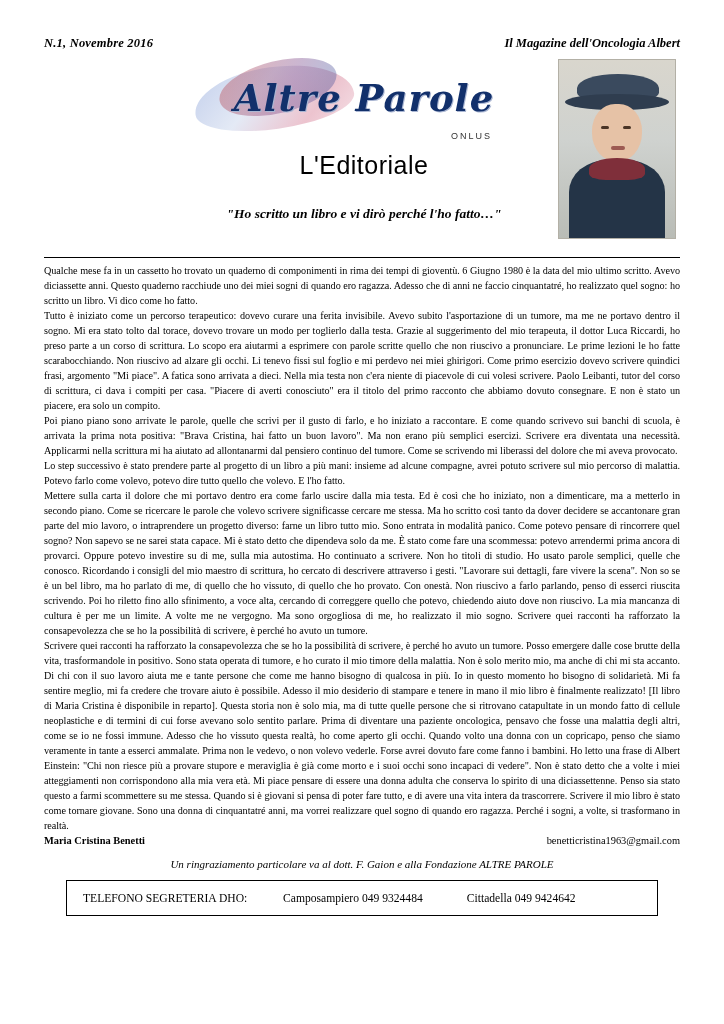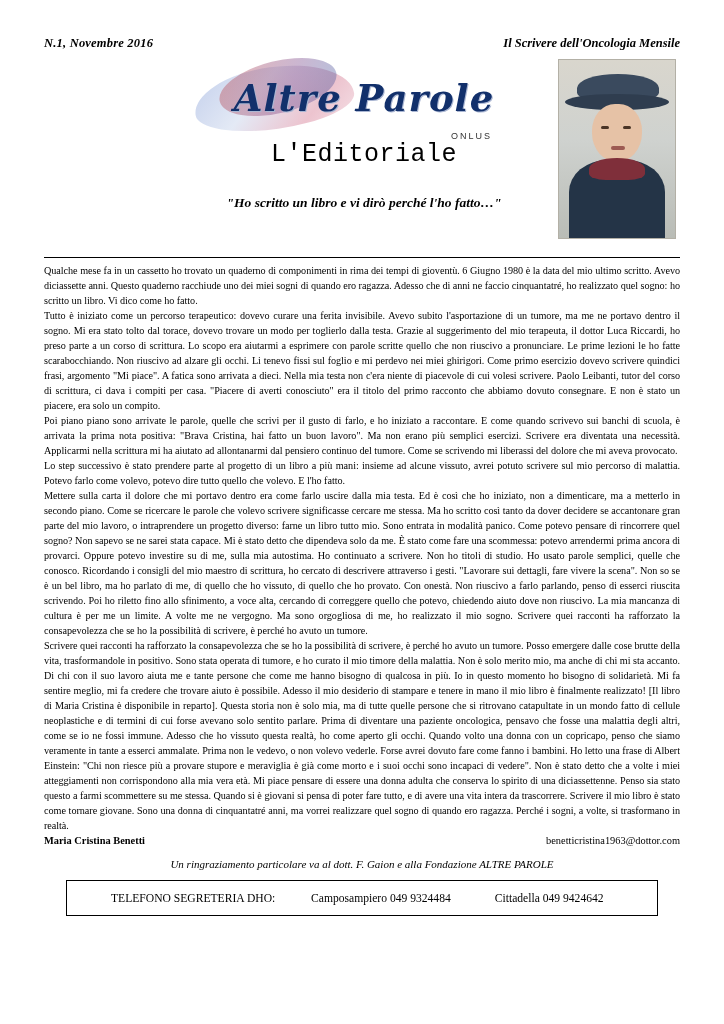--- a/index.html
+++ b/index.html
@@ -155,23 +155,23 @@
   .logo-onlus {
     position: absolute;
     right: 52px;
     bottom: -2px;
     font-family: Liberation Sans, sans-serif;
     font-size: 9px;
     letter-spacing: 2px;
     color: #333;
   }
   .editoriale {
-    font-family: Liberation Mono, monospace;
+    font-family: Liberation Sans, sans-serif;
     font-size: 25px;
-    margin-top: 1px;
+    margin-top: 12px;
     letter-spacing: .5px;
   }
   .quote {
     font-style: italic;
     font-weight: bold;
     font-size: 13.5px;
     margin-top: 26px;
   }
 
   
@@ -263,39 +263,38 @@
 
   
   .footer-box {
     margin: 10px 22px 0 22px;
     border: 1px solid #000;
     height: 34px;
     display: flex;
     align-items: center;
     font-family: "Liberation Serif", serif;
     font-size: 11.6px;
-    padding-left: 28px;
   }
   .footer-box .lbl {
     padding-left: 16px;
     width: 200px;
   }
   .footer-box .city {
     padding-right: 18px;
   }
   .footer-box .city.second { margin-left: 26px; text-align: right; }
 </style>
 </head>
 <body>
 
 <div class="page">
 
   <div class="masthead">
     <div class="issue">N.1, Novembre 2016</div>
-    <div class="tagline">Il  Scrivere dell'Oncologia Mensile</div>
+    <div class="tagline">Il  Magazine dell'Oncologia Albert</div>
   </div>
 
   <div class="header">
 
 
     <div class="center">
       <div class="logo-wrap">
         <span class="logo-swoosh"></span>
         <span class="logo-swoosh2"></span>
         <div class="logo-text">Altre Parole</div>
@@ -316,28 +315,28 @@
       <span class="ph-scarf"></span>
     </div>
   </div>
 
   <hr class="rule">
 
   <div class="article">
     <p>Qualche mese fa in un cassetto ho trovato un quaderno di componimenti in rima dei  tempi di gioventù.  6 Giugno 1980 è la data del mio ultimo scritto. Avevo diciassette anni. Questo quaderno racchiude uno dei miei sogni di quando ero ragazza. Adesso che di anni ne faccio cinquantatré, ho realizzato quel sogno: ho scritto un libro. Vi dico come ho fatto.</p>
     <p>Tutto è iniziato come un percorso terapeutico: dovevo curare una ferita invisibile. Avevo subito l'asportazione di un tumore, ma me ne portavo dentro il sogno. Mi era stato tolto dal torace, dovevo trovare un modo per toglierlo dalla testa. Grazie al suggerimento del mio terapeuta, il dottor Luca Riccardi, ho preso parte a un corso di scrittura. Lo scopo era aiutarmi a esprimere con parole scritte quello che non riuscivo a pronunciare. Le prime lezioni le ho fatte scarabocchiando. Non riuscivo ad alzare gli occhi. Li tenevo fissi sul foglio e mi perdevo nei miei ghirigori. Come primo esercizio dovevo scrivere quindici frasi, argomento "Mi piace". A fatica sono arrivata a dieci. Nella mia testa non c'era niente di piacevole di cui volesi scrivere. Paolo Leibanti, tutor del corso di scrittura, ci dava i compiti per casa. "Piacere di averti conosciuto" era il titolo del primo racconto che abbiamo dovuto consegnare. E non è stato un piacere, era solo un compito.</p>
     <p>Poi piano piano sono arrivate le parole, quelle che scrivi per il gusto di farlo, e ho iniziato a raccontare. E come quando scrivevo sui banchi di scuola, è arrivata la prima nota positiva: "Brava Cristina, hai fatto un buon lavoro". Ma non erano più semplici esercizi. Scrivere era diventata una necessità. Applicarmi nella scrittura mi ha aiutato ad allontanarmi dal pensiero continuo del tumore. Come se scrivendo mi liberassi del dolore che mi aveva provocato.</p>
-    <p>Lo step successivo è stato prendere parte al progetto di un libro a più mani: insieme ad alcune vissuto, avrei potuto scrivere sul mio percorso di malattia. Potevo farlo come volevo, potevo dire tutto quello che volevo. E l'ho fatto.</p>
+    <p>Lo step successivo è stato prendere parte al progetto di un libro a più mani: insieme ad alcune compagne, avrei potuto scrivere sul mio percorso di malattia. Potevo farlo come volevo, potevo dire tutto quello che volevo. E l'ho fatto.</p>
     <p>Mettere sulla carta il dolore che mi portavo dentro era come farlo uscire dalla mia testa. Ed è così che ho iniziato, non a dimenticare, ma a metterlo in secondo piano. Come se ricercare le parole che volevo scrivere significasse cercare me stessa. Ma ho scritto così tanto da dover decidere se accantonare gran parte del mio lavoro, o intraprendere un progetto diverso: farne un libro tutto mio. Sono entrata in modalità panico. Come potevo pensare di rincorrere quel sogno? Non sapevo se ne sarei stata capace. Mi è stato detto che dipendeva solo da me. È stato come fare una scommessa: potevo arrendermi prima ancora di provarci. Oppure potevo investire su di me, sulla mia autostima. Ho continuato a scrivere. Non ho titoli di studio. Ho usato parole semplici, quelle che conosco. Ricordando i consigli del mio maestro di scrittura, ho cercato di descrivere attraverso i gesti.  "Lavorare sui dettagli, fare vivere la scena". Non so se è un bel libro, ma ho parlato di me, di quello che ho vissuto, di quello che ho provato. Con onestà.  Non riuscivo a farlo parlando, penso di esserci riuscita scrivendo.  Poi ho riletto fino allo sfinimento, a voce alta, cercando di correggere quello che potevo, chiedendo aiuto dove non riuscivo. La mia mancanza di cultura è per me un limite. A volte me ne vergogno.  Ma sono orgogliosa di me, ho realizzato il mio sogno. Scrivere quei racconti ha rafforzato la consapevolezza che se ho la possibilità di scrivere, è perché ho avuto un tumore.</p>
     <p>Scrivere quei racconti ha rafforzato la consapevolezza che se ho la possibilità di scrivere, è perché ho avuto un tumore. Posso emergere dalle cose brutte della vita, trasformandole in positivo. Sono stata operata di tumore, e ho curato il mio timore della malattia. Non è solo merito mio, ma anche di chi mi sta accanto. Di chi con il suo lavoro aiuta me e tante persone che come me hanno bisogno di qualcosa in più. Io in questo momento ho bisogno di solidarietà. Mi fa sentire meglio, mi fa credere che trovare aiuto è possibile. Adesso il mio desiderio di stampare e tenere in mano il mio libro è finalmente realizzato! [Il libro di Maria Cristina è disponibile in reparto]. Questa storia non è solo mia, ma di tutte quelle persone che si ritrovano catapultate in un mondo fatto di cellule neoplastiche e di termini di cui forse avevano solo sentito parlare. Prima di diventare una paziente oncologica, pensavo che fosse una malattia degli altri, come se io ne fossi immune. Adesso che ho vissuto questa realtà, ho come aperto gli occhi. Quando volto una donna con un copricapo, penso che siamo veramente in tante a esserci ammalate. Prima non le vedevo, o non volevo vederle. Forse avrei dovuto fare come fanno i bambini.  Ho letto una frase di Albert Einstein: "Chi non riesce più a provare stupore e meraviglia è già come morto e i suoi occhi sono incapaci di vedere". Non è stato detto che a volte i miei atteggiamenti non corrispondono alla mia vera età. Mi piace pensare di essere una donna adulta che conserva lo spirito di una diciassettenne. Penso sia stato questo a farmi scommettere su me stessa. Quando si è giovani si pensa di poter fare tutto, e di avere una vita intera da trascorrere. Scrivere il mio libro è stato come tornare giovane. Sono una donna di cinquantatré anni, ma vorrei realizzare quel sogno di quando ero ragazza. Perché i sogni, a volte, si trasformano in realtà.</p>
   </div>
 
   <div class="signature">
     <div class="name">Maria Cristina Benetti</div>
-    <div class="email">benetticristina1963@dottor.com</div>
+    <div class="email">benetticristina1963@gmail.com</div>
   </div>
 
   <div class="thanks">Un ringraziamento particolare va al dott. F. Gaion e alla Fondazione ALTRE PAROLE</div>
 
   <div class="footer-box">
     <div class="lbl">TELEFONO SEGRETERIA DHO:</div>
     <div class="city">Camposampiero 049 9324484</div>
     <div class="city second">Cittadella 049 9424642</div>
   </div>
 

